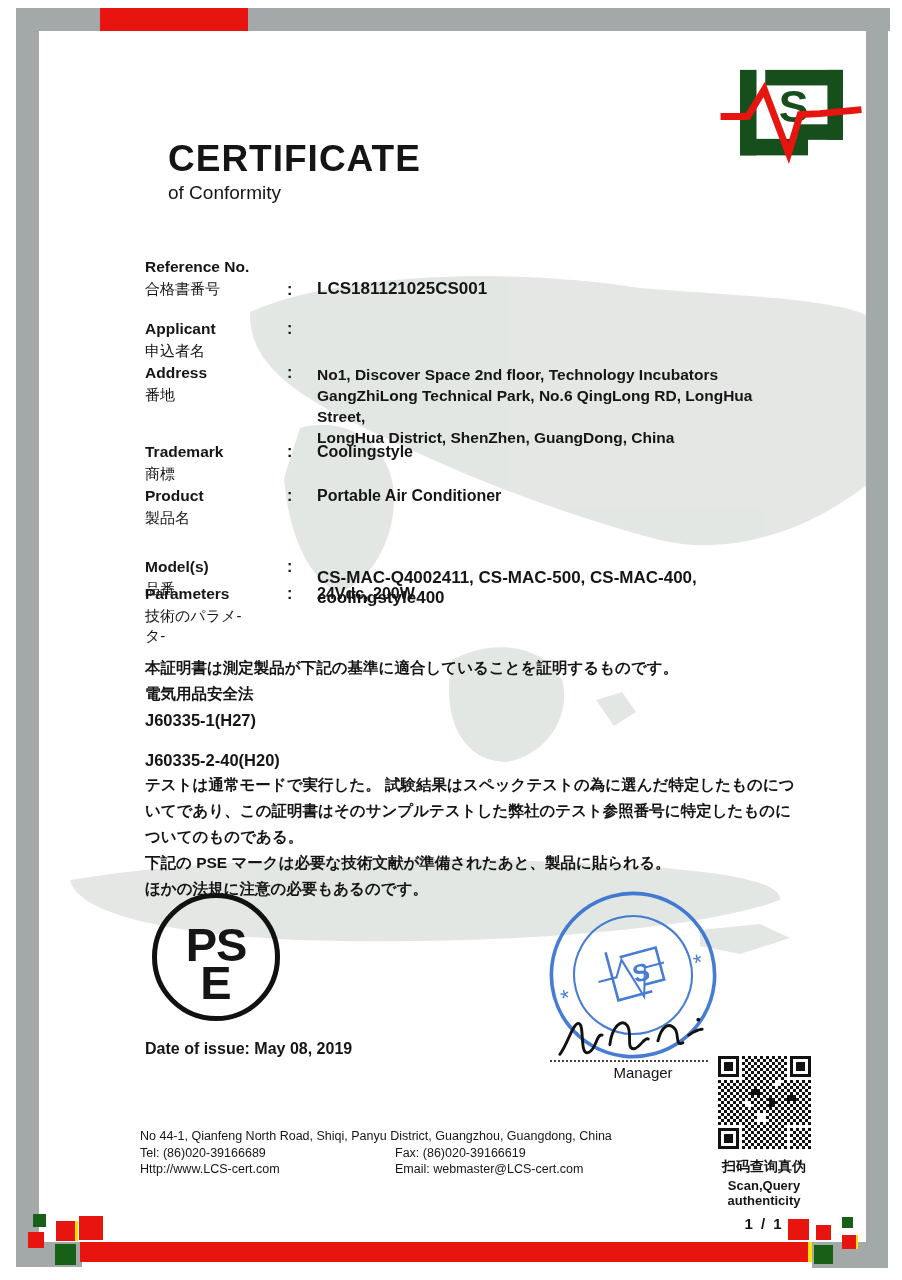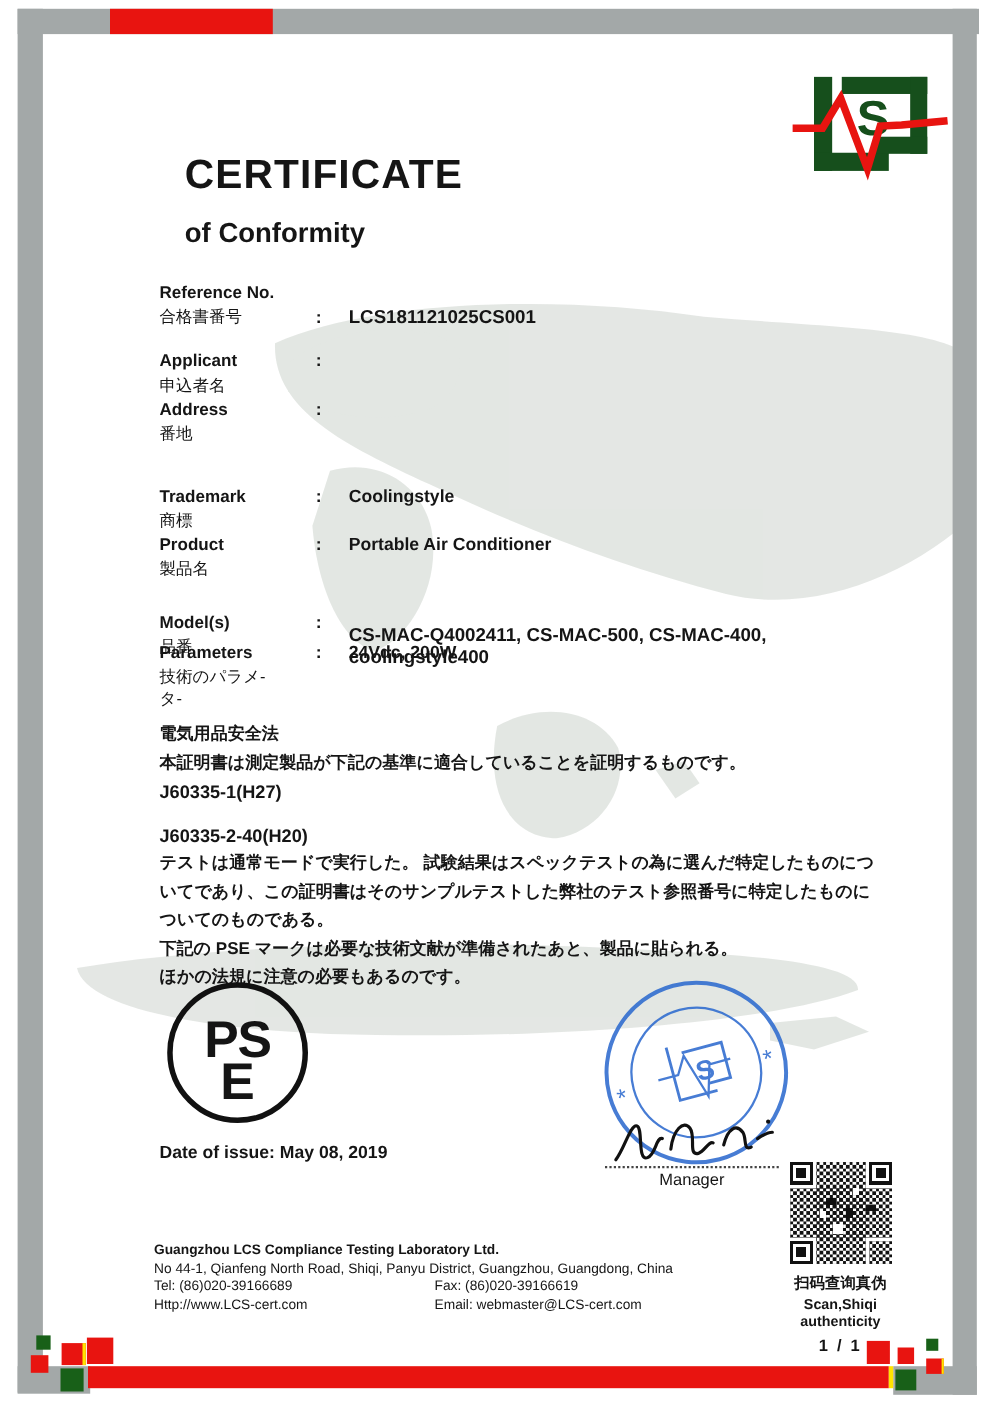--- a/index.html
+++ b/index.html
@@ -11,21 +11,21 @@
   .pre{white-space:pre-line;}
   
   .bar{position:absolute;background:var(--frame_gray);z-index:3;}
   .red{background:var(--accent_red) !important;}
   .greensq{background:var(--deco_green) !important;}
   .sq{position:absolute;z-index:4;}
   
   #map{position:absolute;left:0;top:0;z-index:0;}
   
   .h-title{font-size:37px;font-weight:bold;letter-spacing:1px;}
-  .h-sub{font-size:25px;font-weight:bold;margin-top:18px;}
+  .h-sub{font-size:19px;font-weight:normal;margin-top:2px;}
   
   .frow{position:absolute;left:145px;width:640px;display:flex;z-index:2;}
   .flabel{width:142px;flex:0 0 142px;}
   .flabel .en{font-size:15.5px;font-weight:bold;}
   .flabel .ja{font-size:15px;font-weight:500;margin-top:3px;line-height:20px;}
   .fcolon{width:30px;flex:0 0 30px;font-weight:bold;font-size:16px;}
   .fval{flex:1;font-weight:bold;}
   .v17{font-size:17px;}
   .v16{font-size:16px;}
   .v15{font-size:15.5px;line-height:21px;}
@@ -35,21 +35,21 @@
   .std{font-size:16.5px;font-weight:bold;}
   
   #pse{left:152px;top:893px;width:118px;height:118px;border:5px solid #111;border-radius:50%;
        display:flex;flex-direction:column;align-items:center;justify-content:center;z-index:2;}
   #pse .ps{font-size:47px;font-weight:bold;letter-spacing:-1px;line-height:40px;margin-top:14px;}
   #pse .e{font-size:47px;font-weight:bold;line-height:40px;margin-top:-2px;}
   
   #stamp{left:540px;top:882px;z-index:2;opacity:.88;}
   #sig{left:552px;top:1012px;z-index:3;}
   #sigline{left:550px;top:1060px;width:158px;border-top:2px dotted #444;z-index:3;}
-  #manager{left:550px;top:1064px;width:158px;text-align:center;font-size:15px;z-index:3;}
+  #manager{left:564px;top:1064px;width:158px;text-align:center;font-size:15px;z-index:3;}
   #date{left:145px;top:1040px;font-size:16px;font-weight:bold;z-index:2;}
   
   #footer{left:140px;top:1128px;width:560px;font-size:12.5px;line-height:16.5px;z-index:2;}
   #footer .grid{display:grid;grid-template-columns:255px auto;}
   
   #qrwrap{left:702px;top:1053px;width:124px;text-align:center;z-index:2;}
   #qr{display:block;margin:0 auto;}
   #qrwrap .zh{font-size:14px;font-weight:bold;margin-top:6px;}
   #qrwrap .en{font-size:13px;font-weight:bold;margin-top:2px;}
   #qrwrap .pg{font-size:15px;font-weight:bold;margin-top:7px;letter-spacing:2px;}
@@ -123,20 +123,23 @@
     </div>
   <div class="fcolon">:</div>
 </div>
 
 <div class="frow" style="top:364px;">
   <div class="flabel">
       <div class="en">Address</div>
     <div class="ja">番地</div>
     </div>
   <div class="fcolon">:</div>
+  <div class="fval v15 pre">No1, Discover Space 2nd floor, Technology Incubators
+GangZhiLong Technical Park, No.6 QingLong RD, LongHua Street,
+LongHua District, ShenZhen, GuangDong, China</div>
 </div>
 
 <div class="frow" style="top:443px;">
   <div class="flabel">
       <div class="en">Trademark</div>
     <div class="ja">商標</div>
     </div>
   <div class="fcolon">:</div>
   <div class="fval v16">Coolingstyle</div>
 </div>
@@ -163,22 +166,22 @@
   <div class="flabel">
       <div class="en">Parameters</div>
     <div class="ja pre">技術のパラメ-
 タ-</div>
     </div>
   <div class="fcolon">:</div>
   <div class="fval v16">24Vdc, 200W</div>
 </div>
 
 <div class="abs jp" style="left:145px;top:655px;width:645px;">
+  <div>本証明書は測定製品が下記の基準に適合していることを証明するものです。</div>
   <div>電気用品安全法</div>
-  <div>本証明書は測定製品が下記の基準に適合していることを証明するものです。</div>
   <div class="std">J60335-1(H27)</div>
   <div class="std" style="margin-top:14px;">J60335-2-40(H20)</div>
 </div>
 <div class="abs jp pre" style="left:145px;top:740px;width:650px;margin-top:32px;">テストは通常モードで実行した。 試験結果はスペックテストの為に選んだ特定したものにつ
 いてであり、この証明書はそのサンプルテストした弊社のテスト参照番号に特定したものに
 ついてのものである。
 下記の PSE マークは必要な技術文献が準備されたあと、製品に貼られる。
 ほかの法規に注意の必要もあるのです。</div>
 
 <div id="pse" class="abs">
@@ -219,21 +222,20 @@
     <path d="M140,24 C146,20 150,18 154,18"></path>
   </g>
   <circle cx="150" cy="8" r="2" fill="#111"></circle>
 </svg>
 <div id="sigline" class="abs"></div>
 <div id="manager" class="abs">Manager</div>
 
 <div id="date" class="abs">Date of issue: May 08, 2019</div>
 
 <div id="footer" class="abs">
-  <div style="font-weight:bold;">Guangzhou LCS Compliance Testing Laboratory Ltd.</div>
   <div>No 44-1, Qianfeng North Road, Shiqi, Panyu District, Guangzhou, Guangdong, China</div>
   <div class="grid">
     <span>Tel: (86)020-39166689</span>
     <span>Fax: (86)020-39166619</span>
     <span>Http://www.LCS-cert.com</span>
     <span>Email: webmaster@LCS-cert.com</span>
   </div>
 </div>
 
 <div id="qrwrap" class="abs">
@@ -261,15 +263,15 @@
         <rect x="3" y="3" width="3" height="3" fill="#111"></rect>
       <rect x="25" y="1" width="7" height="7" fill="#111"></rect>
         <rect x="26" y="2" width="5" height="5" fill="#fff"></rect>
         <rect x="27" y="3" width="3" height="3" fill="#111"></rect>
       <rect x="1" y="25" width="7" height="7" fill="#111"></rect>
         <rect x="2" y="26" width="5" height="5" fill="#fff"></rect>
         <rect x="3" y="27" width="3" height="3" fill="#111"></rect>
     </g>
   </svg>
   <div class="zh">扫码查询真伪</div>
-  <div class="en">Scan,Shiqi authenticity</div>
+  <div class="en">Scan,Query authenticity</div>
   <div class="pg">1 / 1</div>
 </div>
 
 </body></html>

